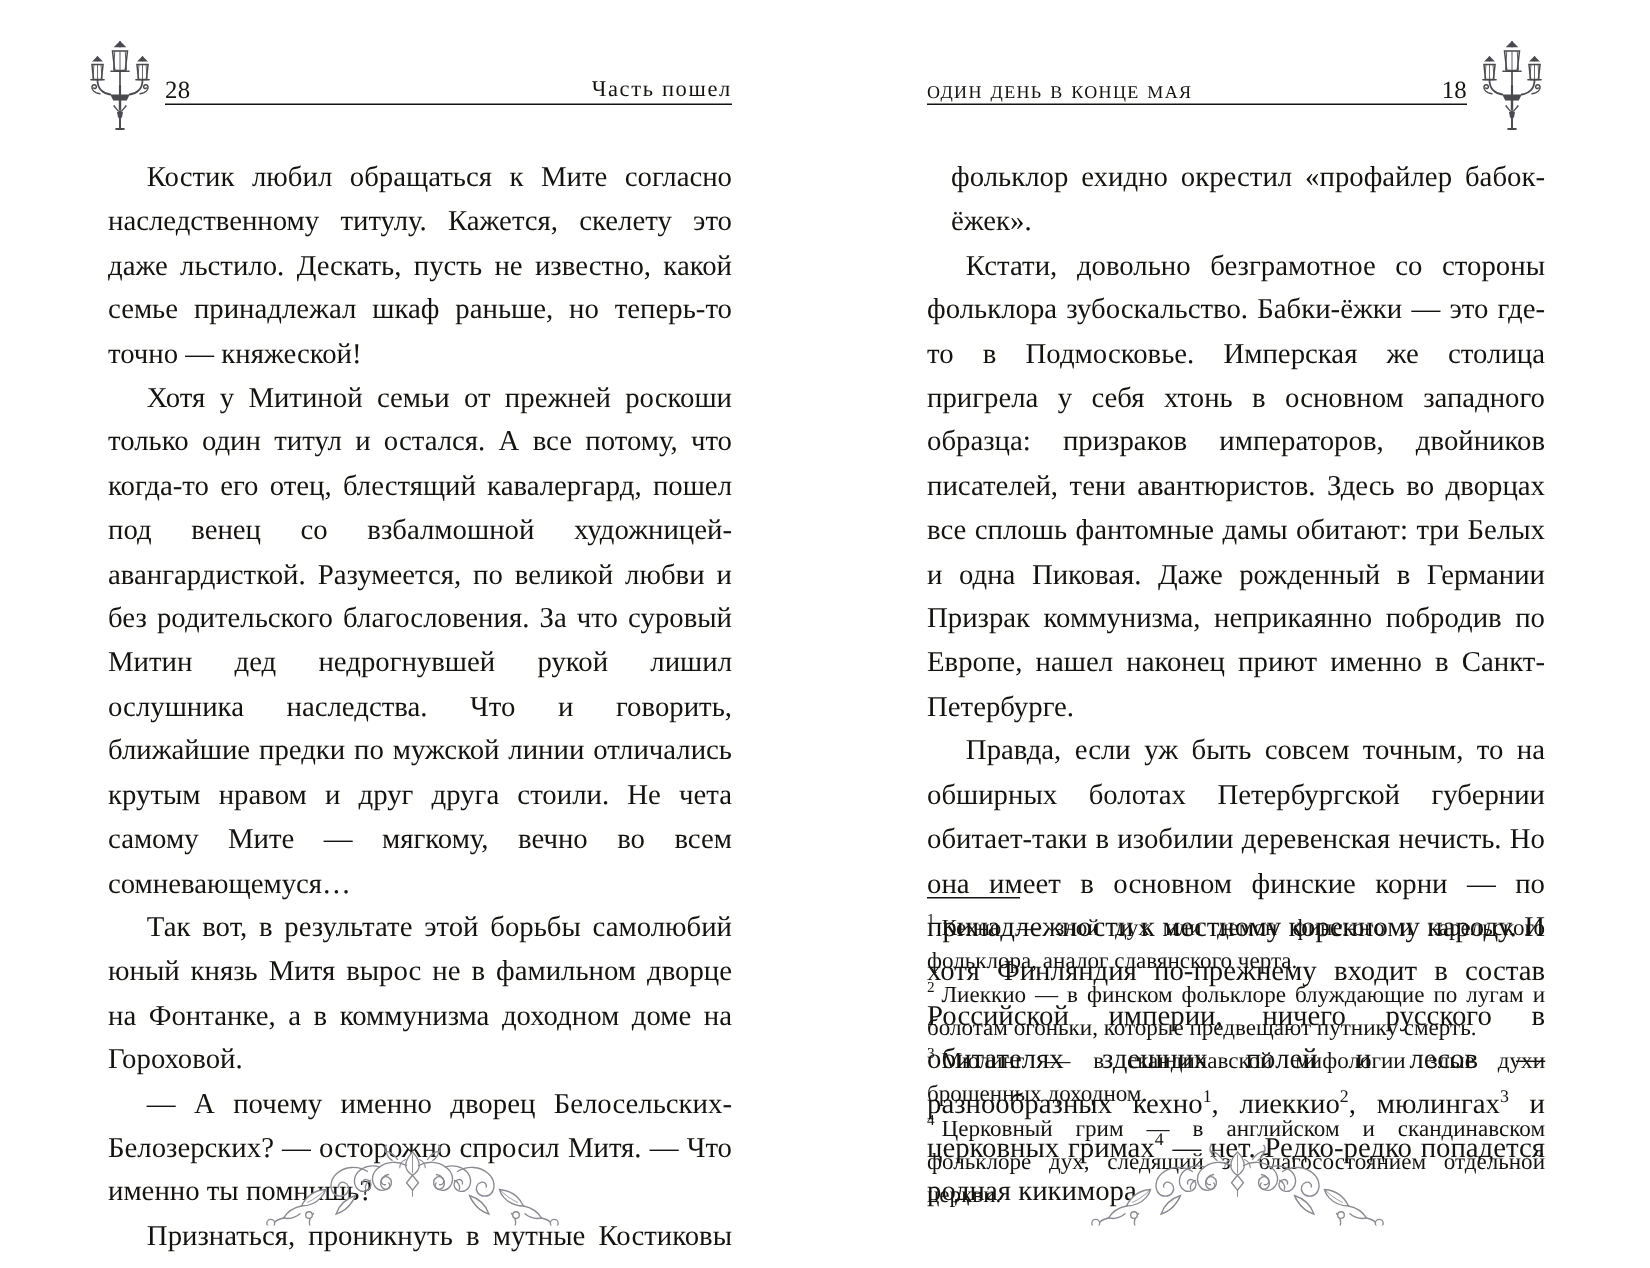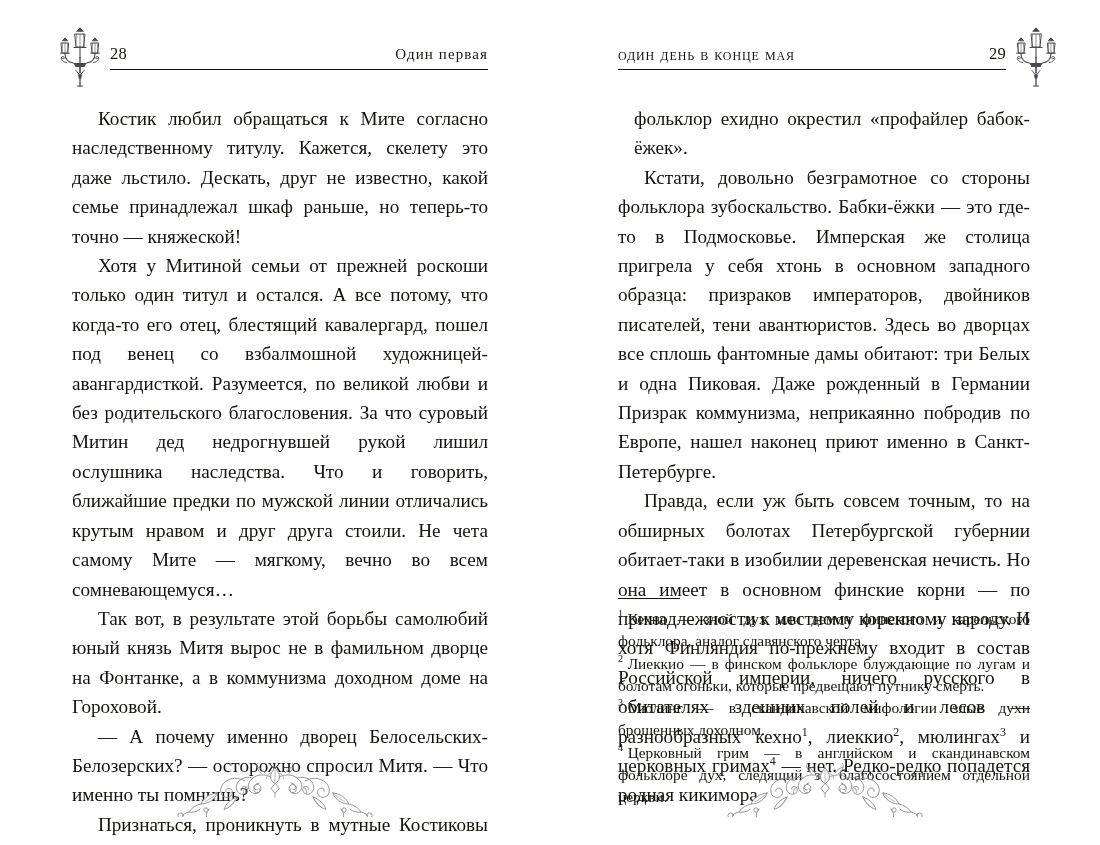--- a/index.html
+++ b/index.html
@@ -30,26 +30,26 @@
     box-sizing: border-box;
   }
 
   
   .runhead {
     position: absolute;
     top: 40px;
     height: 44px;
   }
   .page-left .runhead  { left: 64px;  right: 62px; }
-  .page-right .runhead { left: 68px;  right: 48px; }
+  .page-right .runhead { left: 68px;  right: 76px; }
 
   .runhead-row {
     position: relative;
     display: flex;
-    align-items: center;
+    align-items: flex-end;
     height: 28px;
   }
   .page-left .runhead-row  { padding-left: 46px; }
   .page-right .runhead-row { padding-right: 46px; }
 
   .runhead-rule {
     position: absolute;
     height: 0;
     border-top: 1.6px solid #15130f;
     bottom: -2px;
@@ -190,27 +190,27 @@
           <path d="M19.5 41 h13 l-2 4 h-9 z" fill="#3a3a40" stroke="none"></path>
           <path d="M26 45 v6" stroke-width="1.6"></path>
           <path d="M22 48.5 c1.6 2 2.6 4 4 4 c1.4 0 2.4 -2 4 -4" stroke-width=".9"></path>
           <path d="M24 52.5 h4 l-0.7 4 h-2.6 z" fill="#3a3a40" stroke="none"></path>
           <path d="M26 56.5 v7.5" stroke-width="1.3"></path>
           <path d="M23.4 64 h5.2" stroke-width="1.2"></path>
         </svg>
       </div>
       <div class="runhead-row">
         <span class="folio">28</span>
-        <span class="runhead-title">Один первая</span>
+        <span class="runhead-title">Часть пошел</span>
         <span class="runhead-rule"></span>
       </div>
     </div>
 
     <div class="column">
-      <p>Костик любил обращаться к Мите согласно наследственному титулу. Кажется, скелету это даже льстило. Дескать, друг не известно, какой семье принадлежал шкаф раньше, но теперь-то точно — княжеской!</p>
+      <p>Костик любил обращаться к Мите согласно наследственному титулу. Кажется, скелету это даже льстило. Дескать, пусть не известно, какой семье принадлежал шкаф раньше, но теперь-то точно — княжеской!</p>
       <p>Хотя у Митиной семьи от прежней роскоши только один титул и остался. А все потому, что когда-то его отец, блестящий кавалергард, пошел под венец со взбалмошной художницей-авангардисткой. Разумеется, по великой любви и без родительского благословения. За что суровый Митин дед недрогнувшей рукой лишил ослушника наследства. Что и говорить, ближайшие предки по мужской линии отличались крутым нравом и друг друга стоили. Не чета самому Мите — мягкому, вечно во всем сомневающемуся…</p>
       <p>Так вот, в результате этой борьбы самолюбий юный князь Митя вырос не в фамильном дворце на Фонтанке, а в коммунизма доходном доме на Гороховой.</p>
       <p>— А почему именно дворец Белосельских-Белозерских? — осторожно спросил Митя. — Что именно ты помнишь?</p>
       <p>Признаться, проникнуть в мутные Костиковы воспоминания Митю побуждало не только дружеское участие. В этом стремлении был интерес будущего профессионала.</p>
 
     </div>
 
     <div class="tailpiece">
       <svg viewBox="0 0 232 54" xmlns="http://www.w3.org/2000/svg" fill="none" stroke="#8a8a92" stroke-width=".9" stroke-linecap="round">
         <g>
@@ -295,21 +295,21 @@
           <path d="M19.5 41 h13 l-2 4 h-9 z" fill="#3a3a40" stroke="none"></path>
           <path d="M26 45 v6" stroke-width="1.6"></path>
           <path d="M22 48.5 c1.6 2 2.6 4 4 4 c1.4 0 2.4 -2 4 -4" stroke-width=".9"></path>
           <path d="M24 52.5 h4 l-0.7 4 h-2.6 z" fill="#3a3a40" stroke="none"></path>
           <path d="M26 56.5 v7.5" stroke-width="1.3"></path>
           <path d="M23.4 64 h5.2" stroke-width="1.2"></path>
         </svg>
       </div>
       <div class="runhead-row">
         <span class="runhead-title">Один день в конце мая</span>
-        <span class="folio">29</span>
+        <span class="folio">18</span>
         <span class="runhead-rule"></span>
       </div>
     </div>
 
     <div class="column">
       <p class="noindent">фольклор ехидно окрестил «профайлер бабок-ёжек».</p>
       <p>Кстати, довольно безграмотное со стороны фольклора зубоскальство. Бабки-ёжки — это где-то в Подмосковье. Имперская же столица пригрела у себя хтонь в основном западного образца: призраков императоров, двойников писателей, тени авантюристов. Здесь во дворцах все сплошь фантомные дамы обитают: три Белых и одна Пиковая. Даже рожденный в Германии Призрак коммунизма, неприкаянно побродив по Европе, нашел наконец приют именно в Санкт-Петербурге.</p>
       <p><span>Правда, если уж быть совсем точным, то на обширных болотах Петербургской губернии обитает-таки в изобилии деревенская нечисть. Но она имеет в основном финские корни — по принадлежности к местному коренному народу. И хотя Финляндия по-прежнему входит в состав Российской империи, ничего русского в обитателях здешних полей и лесов — разнообразных кехно</span><sup>1</sup><span>, лиеккио</span><sup>2</sup><span>, мюлингах</span><sup>3</sup><span> и церковных гримах</span><sup>4</sup><span> — нет. Редко-редко попадется родная кикимора.</span></p>
     </div>
 

